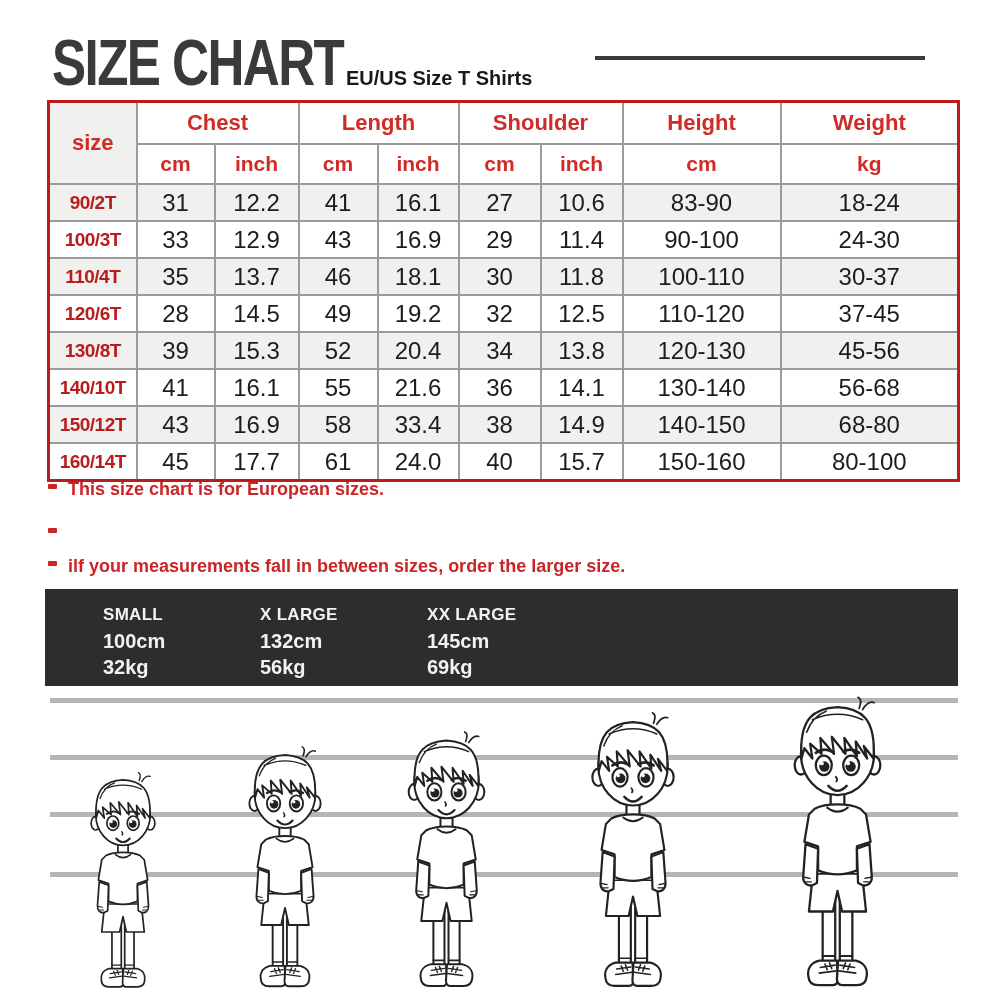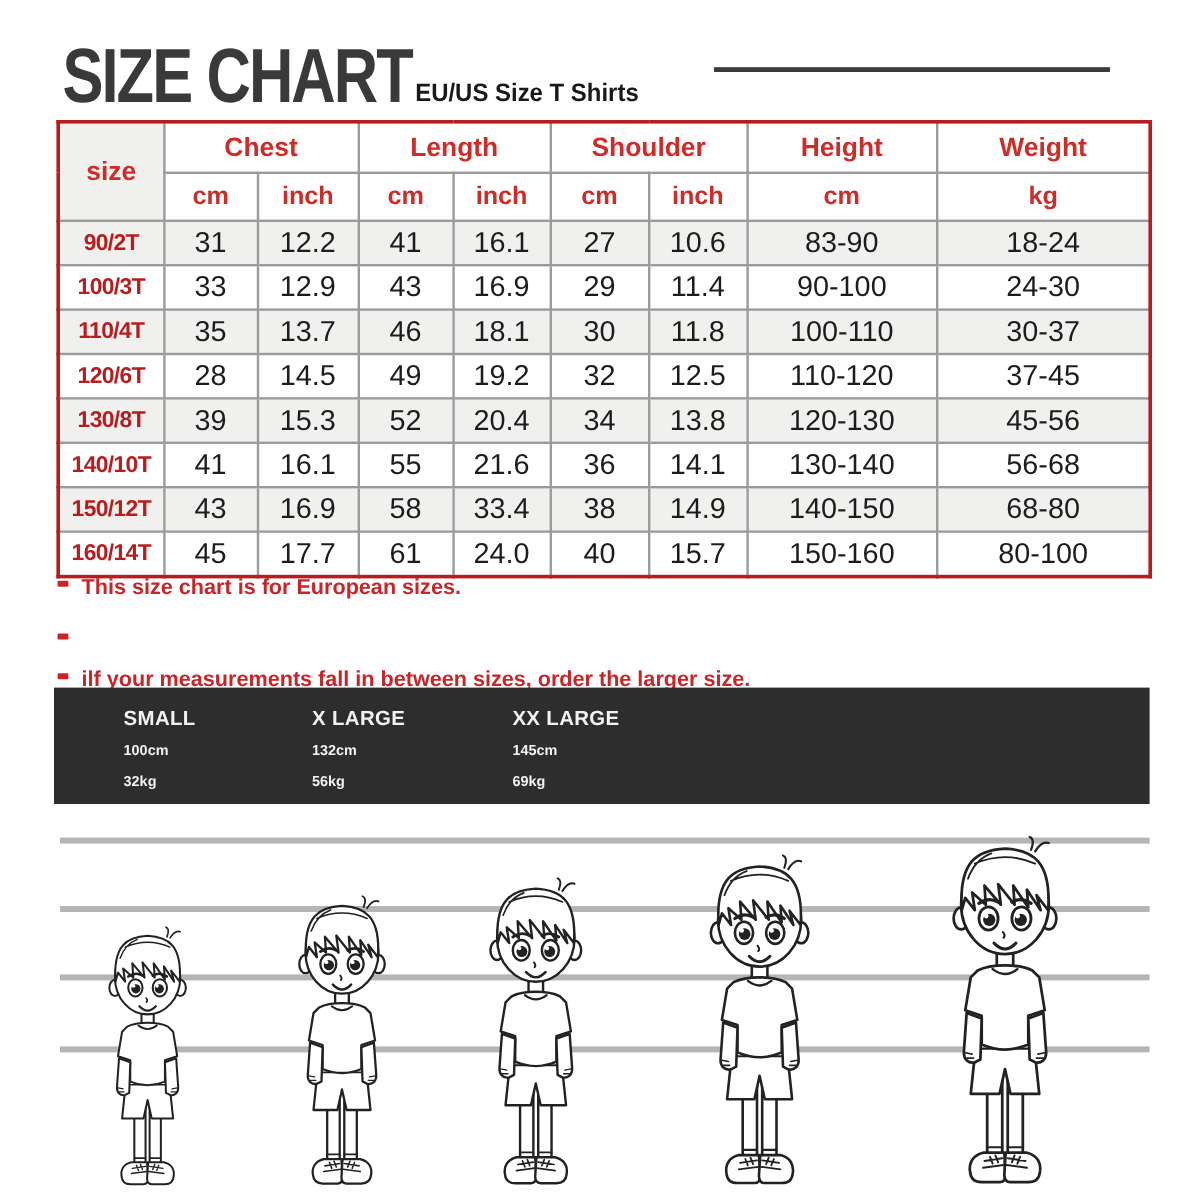--- a/index.html
+++ b/index.html
@@ -36,29 +36,29 @@
   .size-table tbody td{height:35px;font-size:24px;color:#1c1c1c;}
   .size-table tbody td.size-cell{font-size:19px;font-weight:700;color:#b91c1c;letter-spacing:-.5px;}
   .size-table tbody tr:nth-child(odd) td{background:#f0f0ee;}
   .size-table tbody tr:nth-child(even) td{background:#ffffff;}
   
   .notes{position:absolute;left:48px;top:478px;}
   .note{display:flex;align-items:flex-start;margin-bottom:22px;
     font-size:18px;font-weight:700;color:#cb2427;line-height:22px;}
   .bullet{flex:0 0 auto;width:9px;height:5px;background:#cb2427;margin:6px 11px 0 0;border-radius:1px;}
   
-  .size-bar{position:absolute;left:45px;top:573px;width:913px;height:97px;background:#2d2d2d;}
+  .size-bar{position:absolute;left:45px;top:589px;width:913px;height:97px;background:#2d2d2d;}
   .bar-item{position:absolute;top:13px;color:#f2f2f2;line-height:26px;}
   .bar-item:nth-child(1){left:58px;}
   .bar-item:nth-child(2){left:215px;}
   .bar-item:nth-child(3){left:382px;}
   .bar-item:nth-child(4){left:560px;}
   .bar-item:nth-child(5){left:757px;}
   .bi-label{font-size:17px;font-weight:700;letter-spacing:.3px;}
-  .bi-height,.bi-weight{font-size:12px;font-weight:600;}
+  .bi-height,.bi-weight{font-size:20px;font-weight:600;}
   
   .guide-line{position:absolute;left:50px;width:908px;height:5px;background:#b5b5b5;}
   .guide-line:nth-of-type(1){top:698px;}
   .guide-line:nth-of-type(2){top:755px;}
   .guide-line:nth-of-type(3){top:812px;}
   .guide-line:nth-of-type(4){top:872px;}
   .kid{position:absolute;}
   .kid svg{display:block;width:100%;height:100%;}
   .kid.k1{left:72px; top:770px;width:102px;height:222px;}
   .kid.k2{left:228px;top:744px;width:114px;height:248px;}

